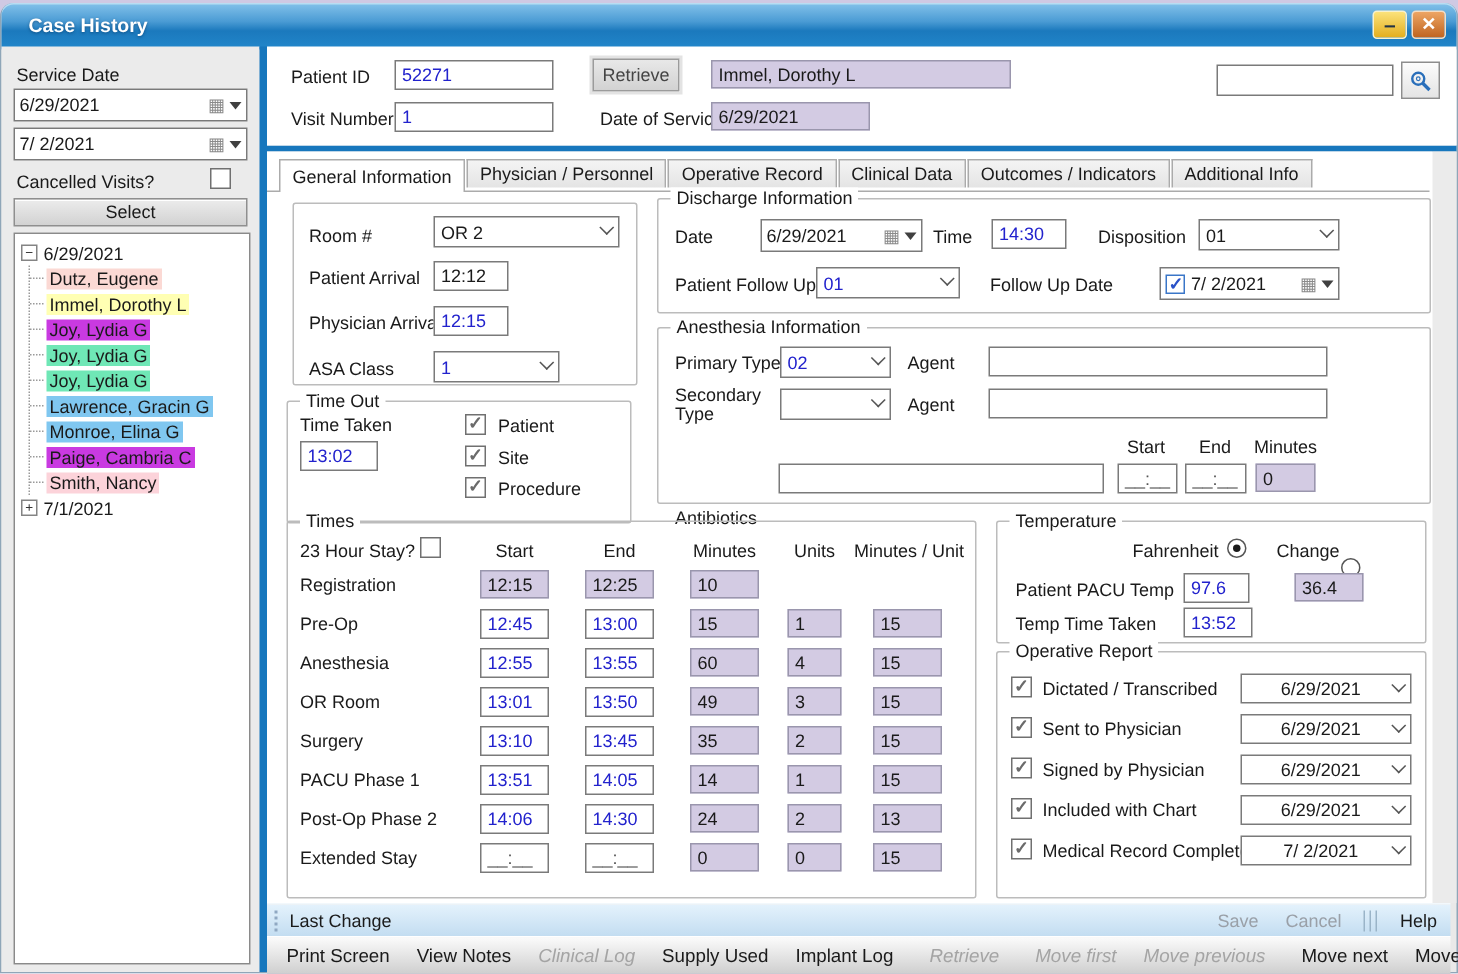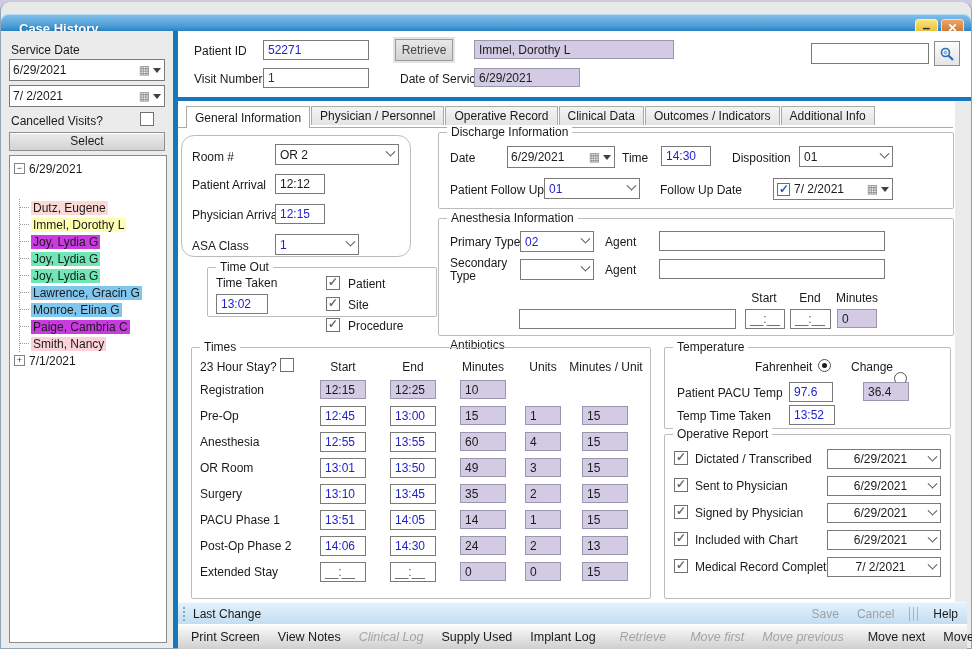--- a/index.html
+++ b/index.html
@@ -1,20 +1,20 @@
 <!DOCTYPE html>
 <html><head>
 <meta charset="utf-8">
 <style>
   * { box-sizing: border-box; margin:0; padding:0; }
   html,body { width:972px; height:649px; }
   body { background:#cfc9e3; font-family:"Liberation Sans", sans-serif; font-size:12px; color:#1a1a1a; position:relative; overflow:hidden; }
   .window { position:absolute; left:0; top:2px; width:972px; height:647px; background:#e9e9e9; border:1px solid #8fa6b8; border-top:none; border-radius:9px 9px 0 0; }
   
-  .titlebar { position:absolute; left:0; top:12px; right:0; height:31px; border-radius:8px 8px 0 0;
+  .titlebar { position:absolute; left:0; top:0; right:0; height:31px; border-radius:8px 8px 0 0;
     background:linear-gradient(#84c2ea 0%, #4a9bd4 40%, #1b79bd 60%, #2287cb 100%); box-shadow:inset 0 1px 0 #b8ddf2; }
   .title-text { position:absolute; left:18px; top:7px; color:#fff; font-weight:bold; font-size:13px; text-shadow:0 1px 2px rgba(0,40,80,.5); }
   .win-btn { position:absolute; top:5px; width:23px; height:19px; border-radius:3px; text-align:center; line-height:17px; font-weight:bold; cursor:default; }
   .btn-min { right:33px; background:linear-gradient(#fbe27a,#e3ae1e); border:1px solid #f7f1cf; color:#234; font-size:14px; }
   .btn-close { right:7px; background:linear-gradient(#eda564,#bf6420); border:1px solid #f3ddc5; color:#fff; font-size:12px; }
   
   .sidebar { position:absolute; left:0; top:29px; width:172px; bottom:0; background:#ebebeb; }
   .lbl { color:#1a1a1a; }
   .sb-label { position:absolute; left:10px; top:12px; }
   .datepicker { background:#fff; border:1px solid #7a7a7a; height:22px; display:flex; align-items:center; padding:0 3px; }
@@ -26,21 +26,21 @@
   .sb-cv-label { position:absolute; left:10px; top:83px; }
   .checkbox { width:14px; height:14px; background:#fff; border:1px solid #707070; position:relative; }
   .checkbox.checked::after { content:"✓"; position:absolute; left:1px; top:-2px; font-size:12px; color:#6b6b6b; font-weight:bold; }
   .checkbox.blue { border-color:#3a76c8; }
   .checkbox.blue.checked::after { color:#2a52c8; }
   .sb-cv-check { position:absolute; left:139px; top:81px; }
   .select-btn { position:absolute; left:8px; top:101px; width:156px; height:19px; background:linear-gradient(#ececec,#d2d2d2); border:1px solid #8f8f8f; text-align:center; line-height:17px; box-shadow:inset 0 1px 0 #fff; }
   .treebox { position:absolute; left:8px; top:124px; width:158px; bottom:5px; background:#fff; border:1px solid #8a8a8a; overflow:hidden; padding:4px 0 0 4px; }
   .tree-root-row { display:flex; align-items:center; height:17px; }
   .expander { width:11px; height:11px; border:1px solid #848484; background:#fff; font-size:9px; line-height:9px; text-align:center; color:#333; margin-right:4px; flex:0 0 11px; }
-  .tree-children { margin-left:5px; border-left:1px dotted #9a9a9a; padding-left:0;margin-top:22px; }
+  .tree-children { margin-left:5px; border-left:1px dotted #9a9a9a; padding-left:0; }
   .tree-item { height:17px; display:flex; align-items:center; }
   .tree-item::before { content:""; width:9px; border-top:1px dotted #9a9a9a; margin-right:2px; }
   .tree-item-label { padding:0 2px; white-space:nowrap; }
   
   .vdivider { position:absolute; left:172px; top:29px; width:5px; bottom:0; background:#1777bd; }
   .hdivider { position:absolute; left:177px; top:95px; right:0; height:4px; background:#1777bd; }
   
   .header { position:absolute; left:177px; top:29px; right:0; height:66px; background:#fff; }
   .tb { background:#fff; border:1px solid #7a7a7a; height:20px; padding:1px 4px; display:flex; align-items:center; }
   .tb.blue { color:#2222cd; }
@@ -198,42 +198,42 @@
     <div class="tabstrip-line"></div>
     <div class="tabs" id="tabs">
         <div class="tab active">General Information</div>
         <div class="tab">Physician / Personnel</div>
         <div class="tab">Operative Record</div>
         <div class="tab">Clinical Data</div>
         <div class="tab">Outcomes / Indicators</div>
         <div class="tab">Additional Info</div>
       </div>
 
-    <div class="groupbox" style="left:3px; top:34px; width:230px; height:122px;border-radius:13px;">
+    <div class="groupbox" style="left:17px; top:34px; width:230px; height:122px;">
       <span class="abs lbl" style="left:10px; top:14px;">Room #</span>
       <div class="combo abs" style="left:93px; top:8px; width:124px;">
         <span class="cval">OR 2</span>
           <span class="chev"></span>
       </div>
       <span class="abs lbl" style="left:10px; top:42px;">Patient Arrival</span>
       <div class="tb abs" style="left:93px; top:38px; width:50px;">
           <span>12:12</span>
         </div>
       <span class="abs lbl" style="left:10px; top:72px;">Physician Arrival</span>
       <div class="tb blue abs" style="left:93px; top:68px; width:50px;">
           <span>12:15</span>
         </div>
       <span class="abs lbl" style="left:10px; top:103px;">ASA Class</span>
       <div class="combo abs blue-t" style="left:93px; top:98px; width:84px;">
         <span class="cval">1</span>
           <span class="chev"></span>
       </div>
     </div>
 
-    <div class="groupbox" style="left:29px; top:166px; width:230px; height:50px;">
+    <div class="groupbox" style="left:13px; top:166px; width:230px; height:82px;">
       <span class="gb-title">Time Out</span>
       <span class="abs lbl" style="left:8px; top:8px;">Time Taken</span>
       <div class="tb blue abs" style="left:8px; top:26px; width:52px;">
           <span>13:02</span>
         </div>
       <div id="timeout-checks">
           <div class="checkbox checked abs" style="left: 118px; top: 8px;"></div>
           <span class="abs lbl" style="left: 140px; top: 9px;">Patient</span>
           <div class="checkbox checked abs" style="left: 118px; top: 29px;"></div>
           <span class="abs lbl" style="left: 140px; top: 30px;">Site</span>

